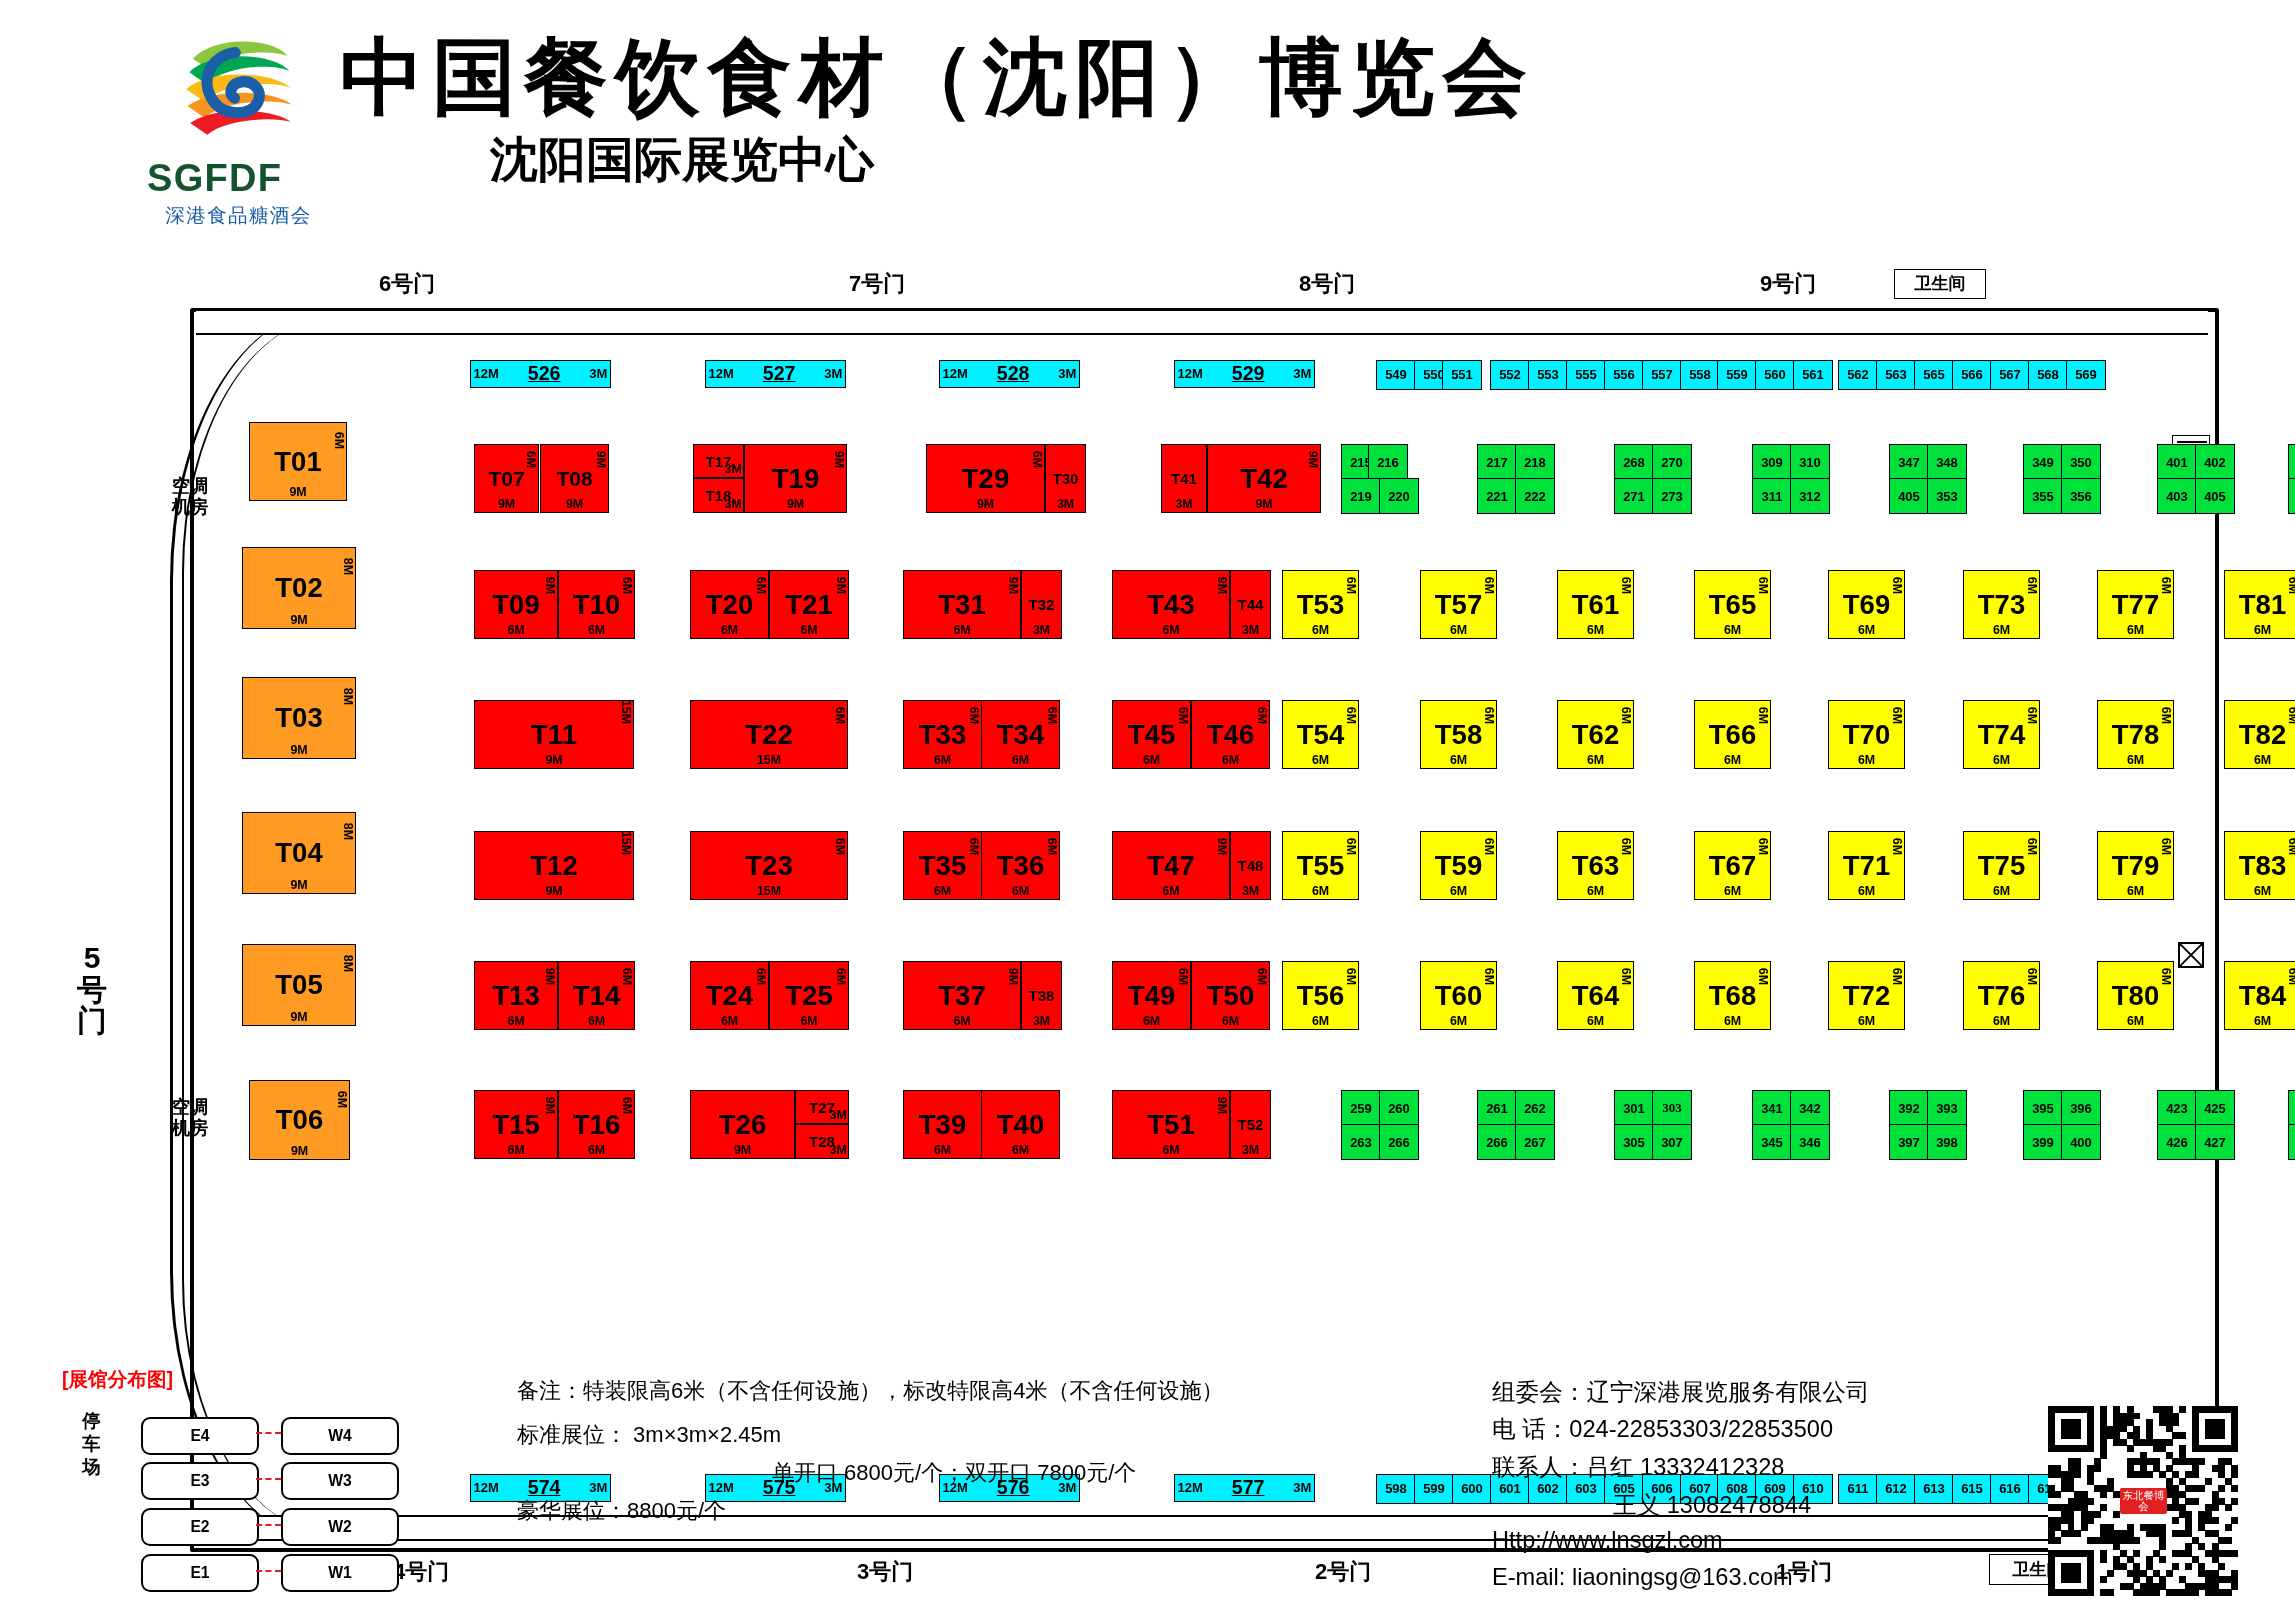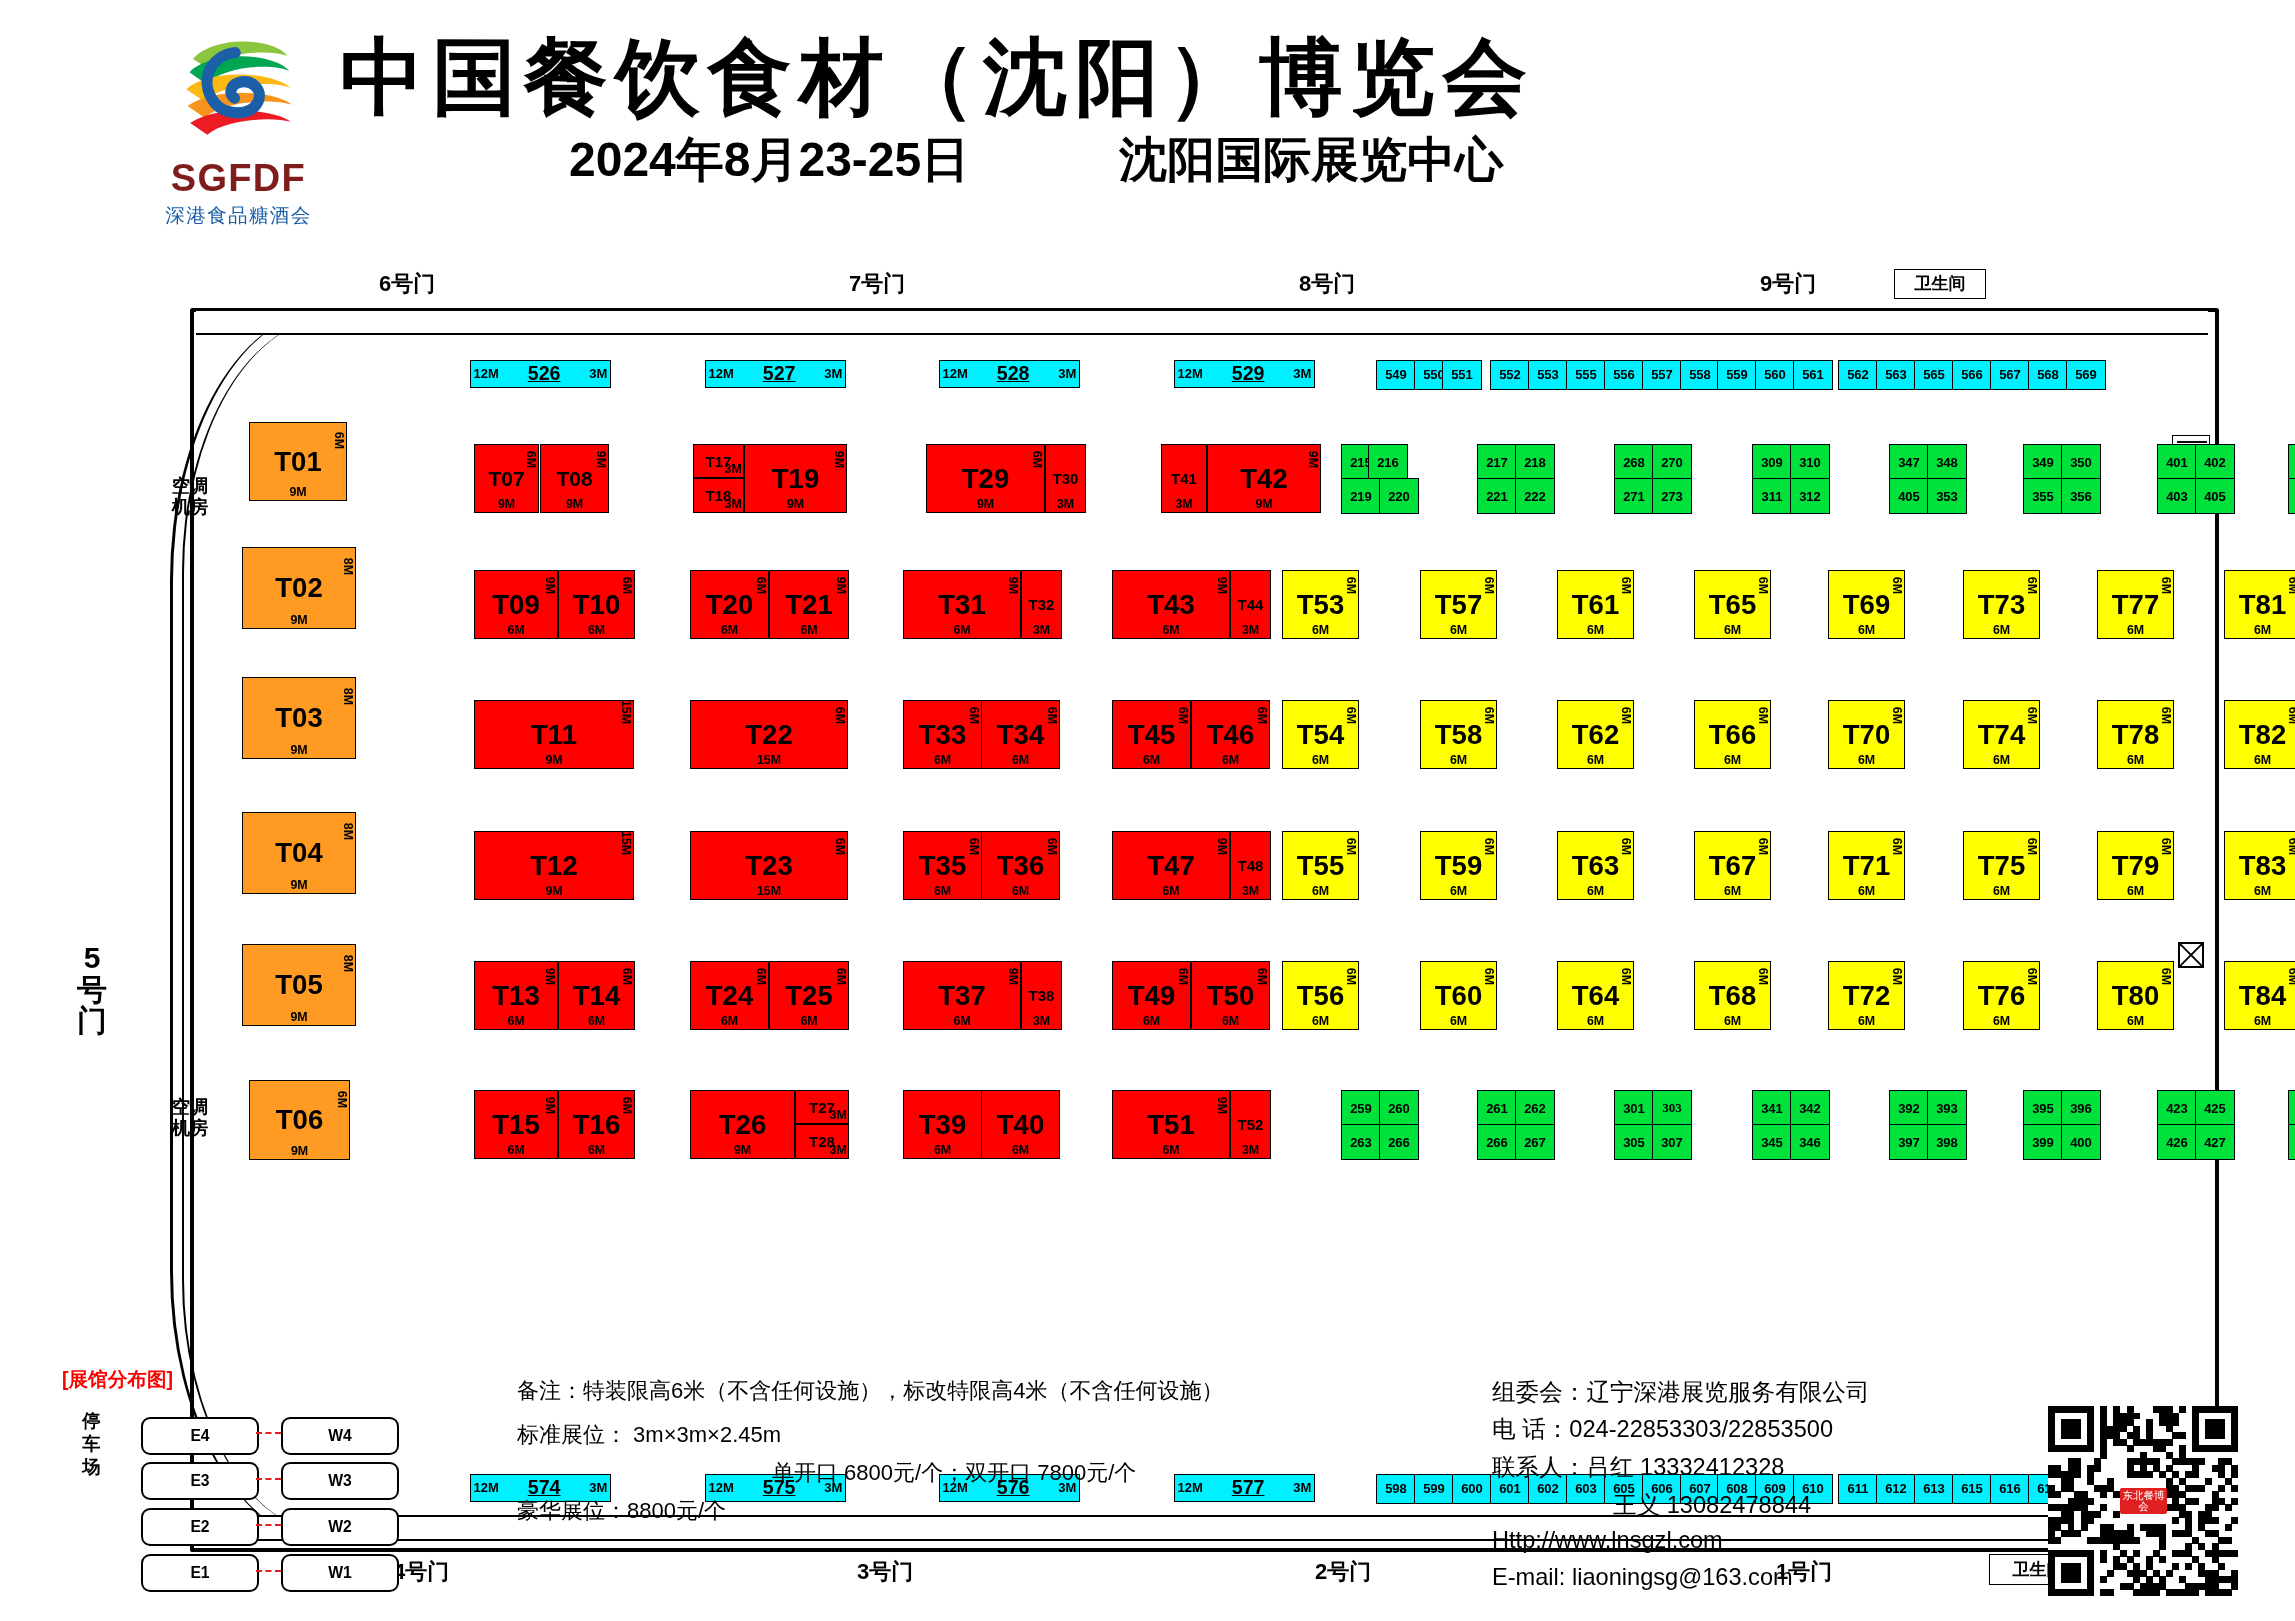--- a/index.html
+++ b/index.html
@@ -8,22 +8,22 @@
     background:#ffffff;
     font-family:"Liberation Sans","DejaVu Sans",sans-serif;
     position:relative;
     overflow:hidden;
   }
   .abs{position:absolute;box-sizing:border-box;}
   
   #header{top:0;left:0;width:2295px;height:262px;}
   #logo{left:147px;top:33px;width:183px;height:196px;}
   .logo-swirl{position:absolute;left:26px;top:0;width:131px;height:124px;}
-  .logo-text{position:absolute;left:0;top:124px;width:183px;text-align:center;
-    font-weight:bold;font-size:38px;color:#7f1d1d;letter-spacing:1.3px;}
+  .logo-text{position:absolute;left:0;top:124px;width:183px;text-align:left;
+    font-weight:bold;font-size:38px;color:#14532d;letter-spacing:1.3px;}
   .logo-sub{position:absolute;left:0;top:169px;width:183px;text-align:center;
     font-size:19.6px;color:#1a5fa8;letter-spacing:1.3px;}
   #title{left:340px;top:33px;width:1897px;}
   #title .t1{font-size:84px;font-weight:bold;letter-spacing:7.9px;color:#000;
     white-space:nowrap;line-height:1.05;}
   #title .t2row{margin-top:6.5px;display:flex;align-items:baseline;}
   #title .t2{font-size:48px;font-weight:bold;color:#000;white-space:nowrap;}
   #title .t3{font-size:48px;font-weight:bold;color:#000;white-space:nowrap;margin-left:150px;}
 
   
@@ -102,21 +102,20 @@
       <path d="M22 112 C58 84, 152 86, 182 110 C150 100, 78 104, 48 130 Z" fill="#f7941e"></path>
       <path d="M26 138 C60 112, 152 114, 180 136 C150 128, 80 132, 52 156 Z" fill="#ed1c24"></path>
       <path d="M95 30 C55 35, 40 75, 62 105 C78 128, 120 128, 130 105 C138 86, 120 70, 100 76 C88 80, 84 94, 94 100" fill="none" stroke="#1a5fa8" stroke-width="17" stroke-linecap="round"></path>
     </svg>
     <div class="logo-text">SGFDF</div>
     <div class="logo-sub">深港食品糖酒会</div>
   </div>
   <div class="abs" id="title">
     <div class="t1">中国餐饮食材（沈阳）博览会</div>
     <div class="t2row">
-      <div class="t2" style="margin-left:229px;">2024年8月23-25日</div>
       <div class="t3">沈阳国际展览中心</div>
     </div>
   </div>
 </div>
 
 <div class="abs" id="plan">
 
   <div class="hall-outline"></div>
   <div class="curve"></div>
   <div class="curve2"></div>

